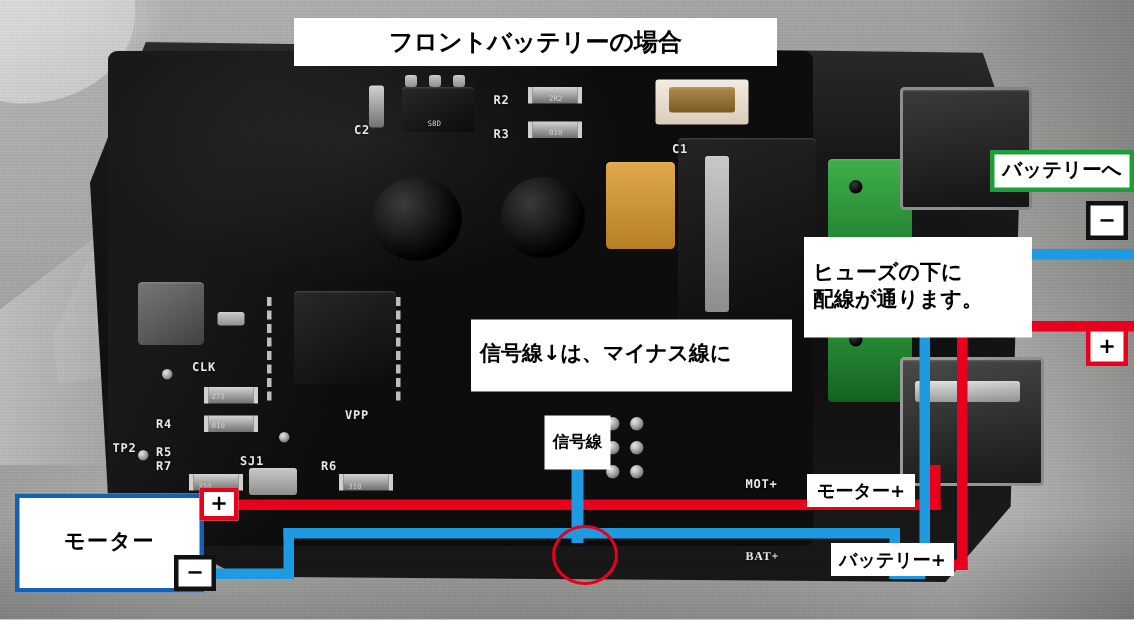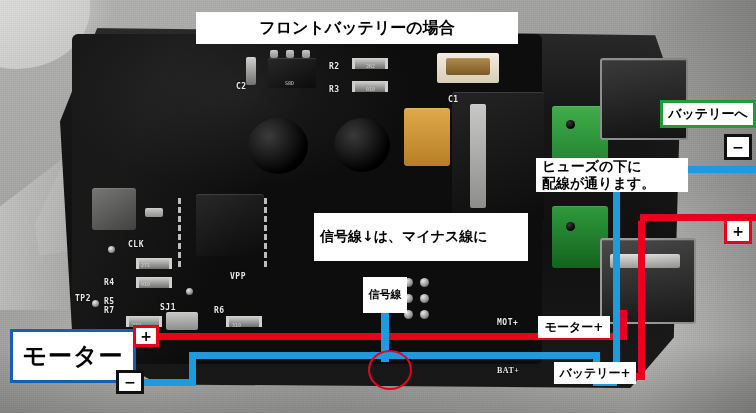--- a/index.html
+++ b/index.html
@@ -109,31 +109,31 @@
   }
   .title-red{color:#e8001c;}
   .title-blk{color:#000000;}
 
   .note-center{
     left:314px;top:213px;width:214px;height:48px;
     font-size:14px;font-weight:bold;flex-direction:column;align-items:flex-start;
     padding:2px 6px;
   }
   .note-fuse{
-    left:536px;top:158px;width:152px;height:34px;
+    left:536px;top:158px;width:152px;height:67px;
     font-size:14px;font-weight:bold;flex-direction:column;align-items:flex-start;
     padding:2px 6px;
   }
   .box-batt-he{
     left:660px;top:100px;width:96px;height:28px;
     border:3px solid #1e9e3a;font-size:13px;font-weight:bold;
   }
   .box-motor{
-    left:10px;top:329px;width:126px;height:54px;
-    border:3px solid #1660b4;font-size:24px;font-weight:bold;letter-spacing:1px;
+    left:10px;top:329px;width:126px;height:66px;
+    border:3px solid #1660b4;font-size:14px;font-weight:bold;letter-spacing:1px;
   }
   .box-signal{
     left:363px;top:277px;width:44px;height:36px;
     font-size:11px;font-weight:bold;
   }
   .box-motor-plus{
     left:538px;top:316px;width:72px;height:22px;
     font-size:12px;font-weight:bold;
   }
   .box-batt-plus{

